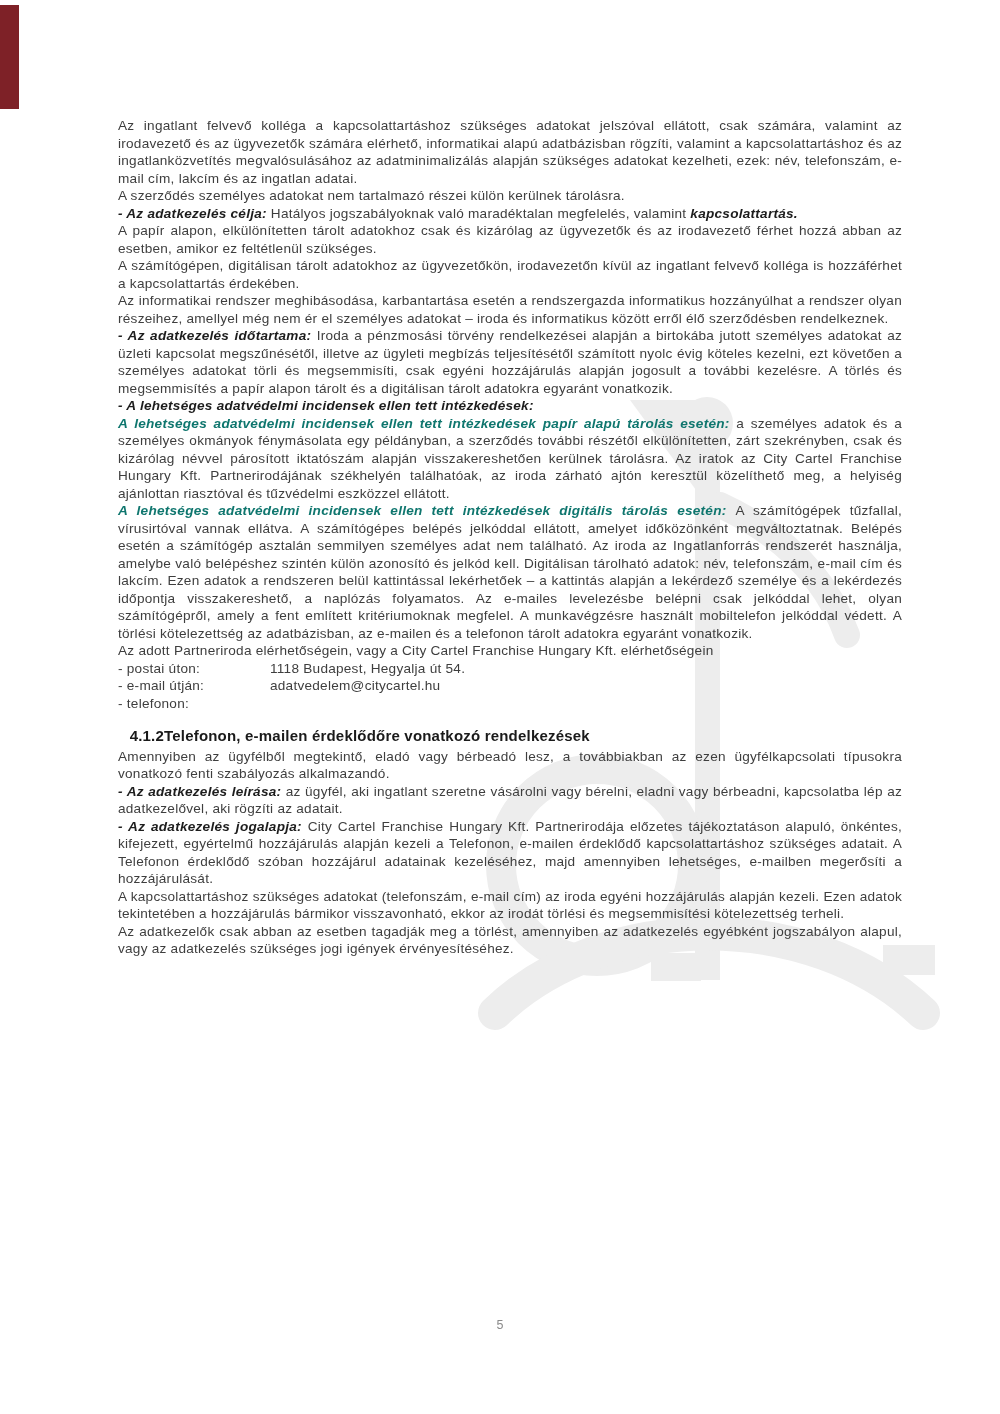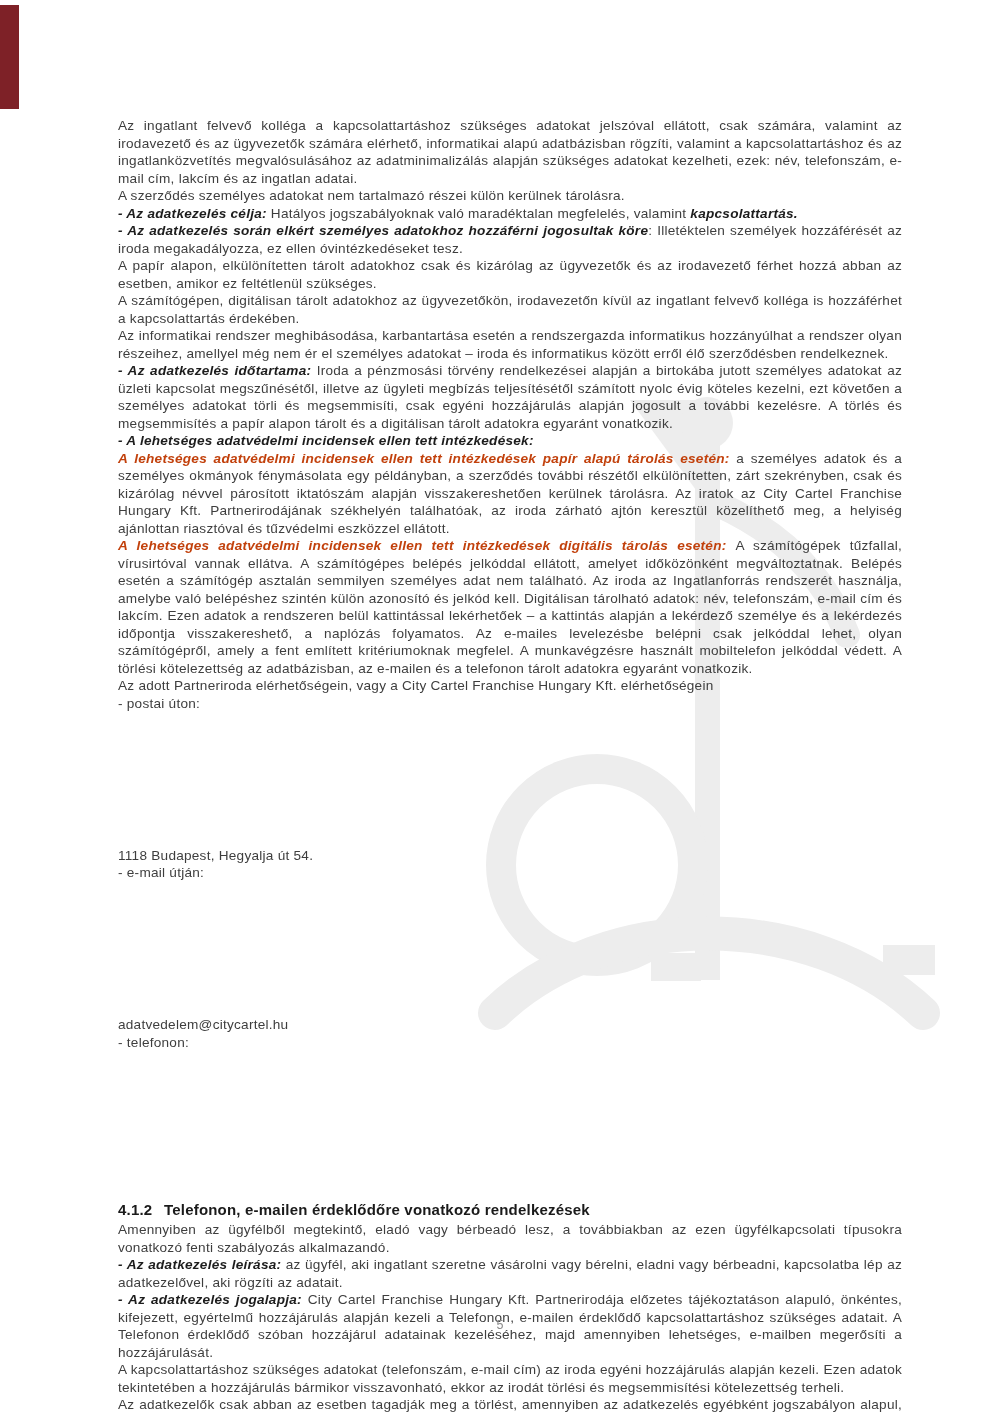--- a/index.html
+++ b/index.html
@@ -36,36 +36,36 @@
     width: 784px;
     z-index: 1;
     color: #3e3e3e;
     font-size: 13.6px;
     line-height: 17.5px;
     letter-spacing: 0.25px;
   }
 
   .para { text-align: justify; }
   .para .b  { font-weight: bold; color: #1d1d1d; font-style: italic; }
-  .para .bi { font-weight: bold; font-style: italic; color: #c2410c; }
+  .para .bi { font-weight: bold; font-style: italic; color: #0f766e; }
 
-  .contact-row { display: flex; flex-direction: column; }
+  .contact-row { display: flex; }
   .contact-label { width: 152px; flex: 0 0 152px; }
   .contact-value { flex: 1; }
 
   .section-heading {
     margin-top: 15px;
     margin-bottom: 3px;
     font-size: 15px;
     font-weight: bold;
     color: #1a1a1a;
     letter-spacing: 0.2px;
     display: flex;
   }
-  .heading-num { width: 46px; flex: 0 0 46px; }
+  .heading-num { width: 46px; flex: 0 0 46px; text-align: right; }
 
   .page-number {
     position: absolute;
     left: 0; right: 0;
     top: 1313px;
     text-align: center;
     color: #8a8a8a;
     font-size: 12.5px;
     z-index: 1;
   }
@@ -87,21 +87,20 @@
       <path d="M265 120 C 330 150, 372 195, 392 250" class="wm-stroke" stroke-width="26" fill="none" stroke="#ededed"></path>
       <rect x="196" y="568" width="50" height="28" fill="#ededed"></rect>
       <rect x="428" y="560" width="52" height="30" fill="#ededed"></rect>
     </g>
   </svg>
 
   <div class="content" id="doc-content">
       <p class="para"><span class="">Az ingatlant felvevő kolléga a kapcsolattartáshoz szükséges adatokat jelszóval ellátott, csak számára, valamint az irodavezető és az ügyvezetők számára elérhető, informatikai alapú adatbázisban rögzíti, valamint a kapcsolattartáshoz és az ingatlanközvetítés megvalósulásához az adatminimalizálás alapján szükséges adatokat kezelheti, ezek: név, telefonszám, e-mail cím, lakcím és az ingatlan adatai.</span></p>
       <p class="para"><span class="">A szerződés személyes adatokat nem tartalmazó részei külön kerülnek tárolásra.</span></p>
       <p class="para"><span class="b">- Az adatkezelés célja: </span><span class="">Hatályos jogszabályoknak való maradéktalan megfelelés, valamint </span><span class="b">kapcsolattartás.</span></p>
-      <p class="para"><span class="b">- Az adatkezelés során elkért személyes adatokhoz hozzáférni jogosultak köre</span><span class="">: Illetéktelen személyek hozzáférését az iroda megakadályozza, ez ellen óvintézkedéseket tesz.</span></p>
       <p class="para"><span class="">A papír alapon, elkülönítetten tárolt adatokhoz csak és kizárólag az ügyvezetők és az irodavezető férhet hozzá abban az esetben, amikor ez feltétlenül szükséges.</span></p>
       <p class="para"><span class="">A számítógépen, digitálisan tárolt adatokhoz az ügyvezetőkön, irodavezetőn kívül az ingatlant felvevő kolléga is hozzáférhet a kapcsolattartás érdekében.</span></p>
       <p class="para"><span class="">Az informatikai rendszer meghibásodása, karbantartása esetén a rendszergazda informatikus hozzányúlhat a rendszer olyan részeihez, amellyel még nem ér el személyes adatokat – iroda és informatikus között erről élő szerződésben rendelkeznek.</span></p>
       <p class="para"><span class="b">- Az adatkezelés időtartama: </span><span class="">Iroda a pénzmosási törvény rendelkezései alapján a birtokába jutott személyes adatokat az üzleti kapcsolat megszűnésétől, illetve az ügyleti megbízás teljesítésétől számított nyolc évig köteles kezelni, ezt követően a személyes adatokat törli és megsemmisíti, csak egyéni hozzájárulás alapján jogosult a további kezelésre. A törlés és megsemmisítés a papír alapon tárolt és a digitálisan tárolt adatokra egyaránt vonatkozik.</span></p>
       <p class="para"><span class="b">- A lehetséges adatvédelmi incidensek ellen tett intézkedések:</span></p>
       <p class="para"><span class="bi">A lehetséges adatvédelmi incidensek ellen tett intézkedések papír alapú tárolás esetén: </span><span class="">a személyes adatok és a személyes okmányok fénymásolata egy példányban, a szerződés további részétől elkülönítetten, zárt szekrényben, csak és kizárólag névvel párosított iktatószám alapján visszakereshetően kerülnek tárolásra. Az iratok az City Cartel Franchise Hungary Kft. Partnerirodájának székhelyén találhatóak, az iroda zárható ajtón keresztül közelíthető meg, a helyiség ajánlottan riasztóval és tűzvédelmi eszközzel ellátott.</span></p>
       <p class="para"><span class="bi">A lehetséges adatvédelmi incidensek ellen tett intézkedések digitális tárolás esetén: </span><span class="">A számítógépek tűzfallal, vírusirtóval vannak ellátva. A számítógépes belépés jelkóddal ellátott, amelyet időközönként megváltoztatnak. Belépés esetén a számítógép asztalán semmilyen személyes adat nem található. Az iroda az Ingatlanforrás rendszerét használja, amelybe való belépéshez szintén külön azonosító és jelkód kell. Digitálisan tárolható adatok: név, telefonszám, e-mail cím és lakcím. Ezen adatok a rendszeren belül kattintással lekérhetőek – a kattintás alapján a lekérdező személye és a lekérdezés időpontja visszakereshető, a naplózás folyamatos. Az e-mailes levelezésbe belépni csak jelkóddal lehet, olyan számítógépről, amely a fent említett kritériumoknak megfelel. A munkavégzésre használt mobiltelefon jelkóddal védett. A törlési kötelezettség az adatbázisban, az e-mailen és a telefonon tárolt adatokra egyaránt vonatkozik.</span></p>
       <p class="para"><span class="">Az adott Partneriroda elérhetőségein, vagy a City Cartel Franchise Hungary Kft. elérhetőségein</span></p>
       <div class="contact-row">
         <span class="contact-label">- postai úton:</span>

